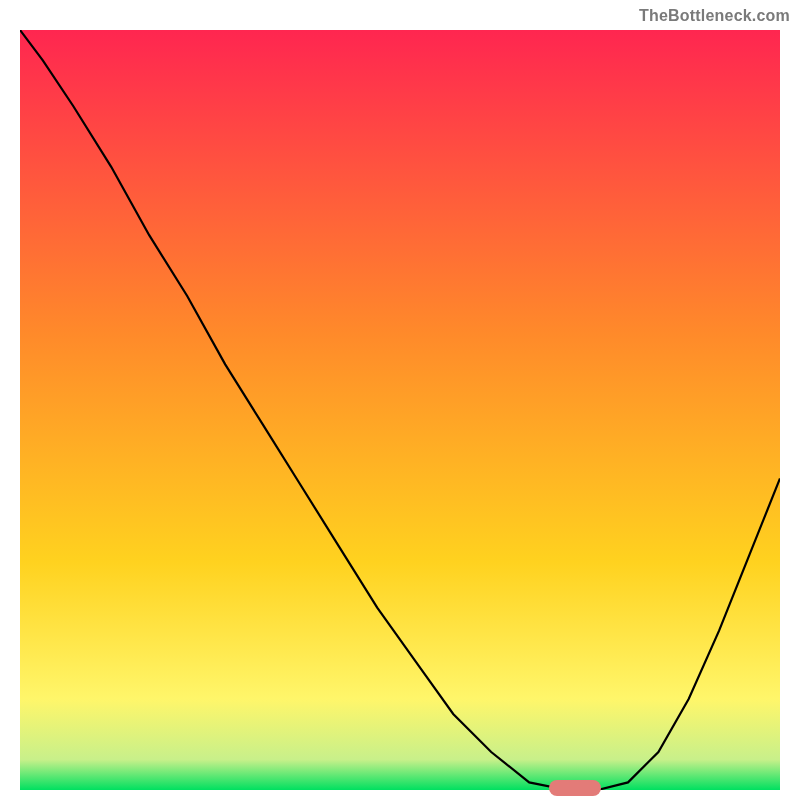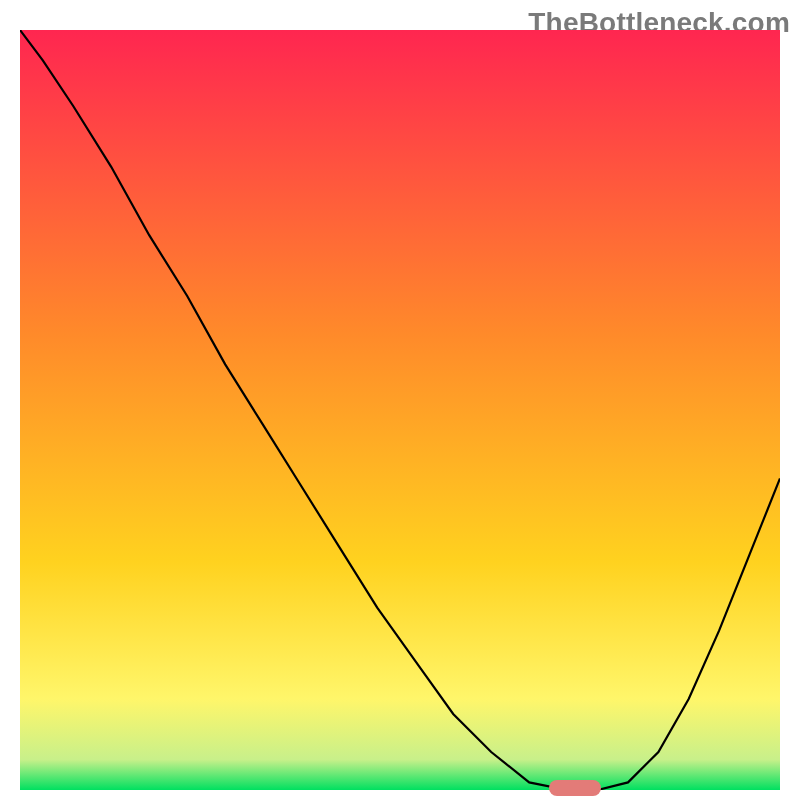--- a/index.html
+++ b/index.html
@@ -12,21 +12,21 @@
   }
   .chart-wrap {
     position: relative;
     width: 800px;
     height: 800px;
   }
   .watermark {
     position: absolute;
     top: 7px;
     right: 10px;
-    font-size: 28px;
+    font-size: 16px;
     font-weight: 600;
     color: #7a7a7a;
     letter-spacing: 0.2px;
     user-select: none;
   }
   .plot {
     position: absolute;
     left: 20px;
     top: 30px;
     width: 760px;

